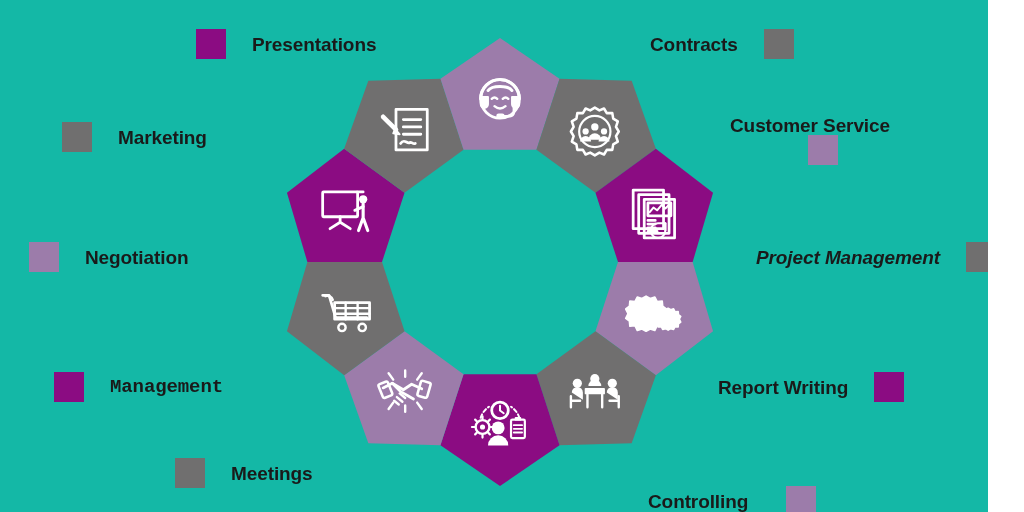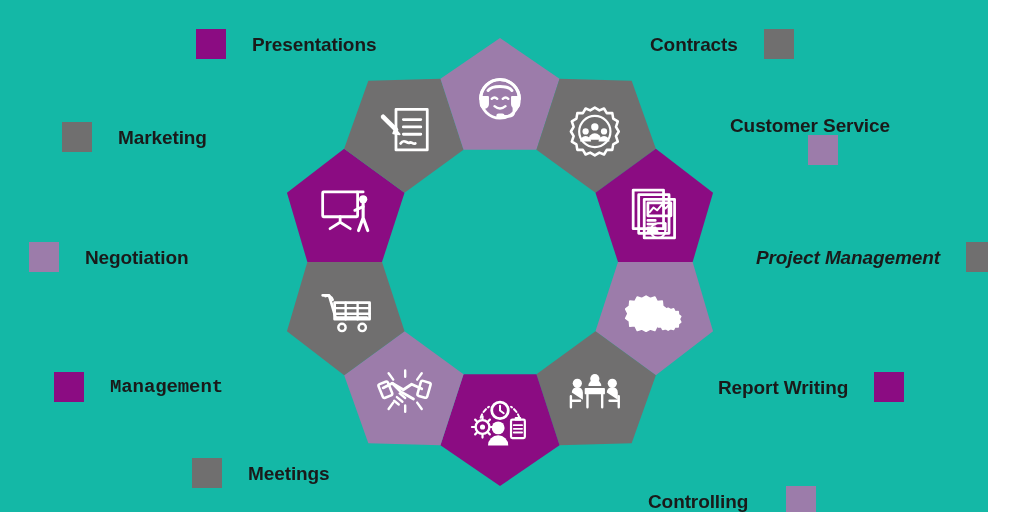--- a/index.html
+++ b/index.html
@@ -199,21 +199,21 @@
         <div class="swatch" style="background: rgb(112, 111, 111);"></div>
       </div>
       <div class="label-row right-side" style="left: 710px; top: 372px; margin-left: 8px;">
         <div class="label-text">Report Writing</div>
         <div class="swatch" style="background: rgb(139, 12, 130);"></div>
       </div>
       <div class="label-row right-side" style="left: 648px; top: 486px; gap: 12px;">
         <div class="label-text">Controlling</div>
         <div class="swatch" style="background: rgb(156, 124, 170);"></div>
       </div>
-      <div class="label-row left-side" style="left: 192px; top: 458px;">
+      <div class="label-row left-side" style="left: 175px; top: 458px;">
         <div class="swatch" style="background: rgb(112, 111, 111);"></div>
         <div class="label-text">Meetings</div>
       </div>
       <div class="label-row left-side" style="left: 54px; top: 372px; font-family: Liberation Mono, monospace;">
         <div class="swatch" style="background: rgb(139, 12, 130);"></div>
         <div class="label-text">Management</div>
       </div>
       <div class="label-row left-side" style="left: 29px; top: 242px;">
         <div class="swatch" style="background: rgb(156, 124, 170);"></div>
         <div class="label-text">Negotiation</div>

